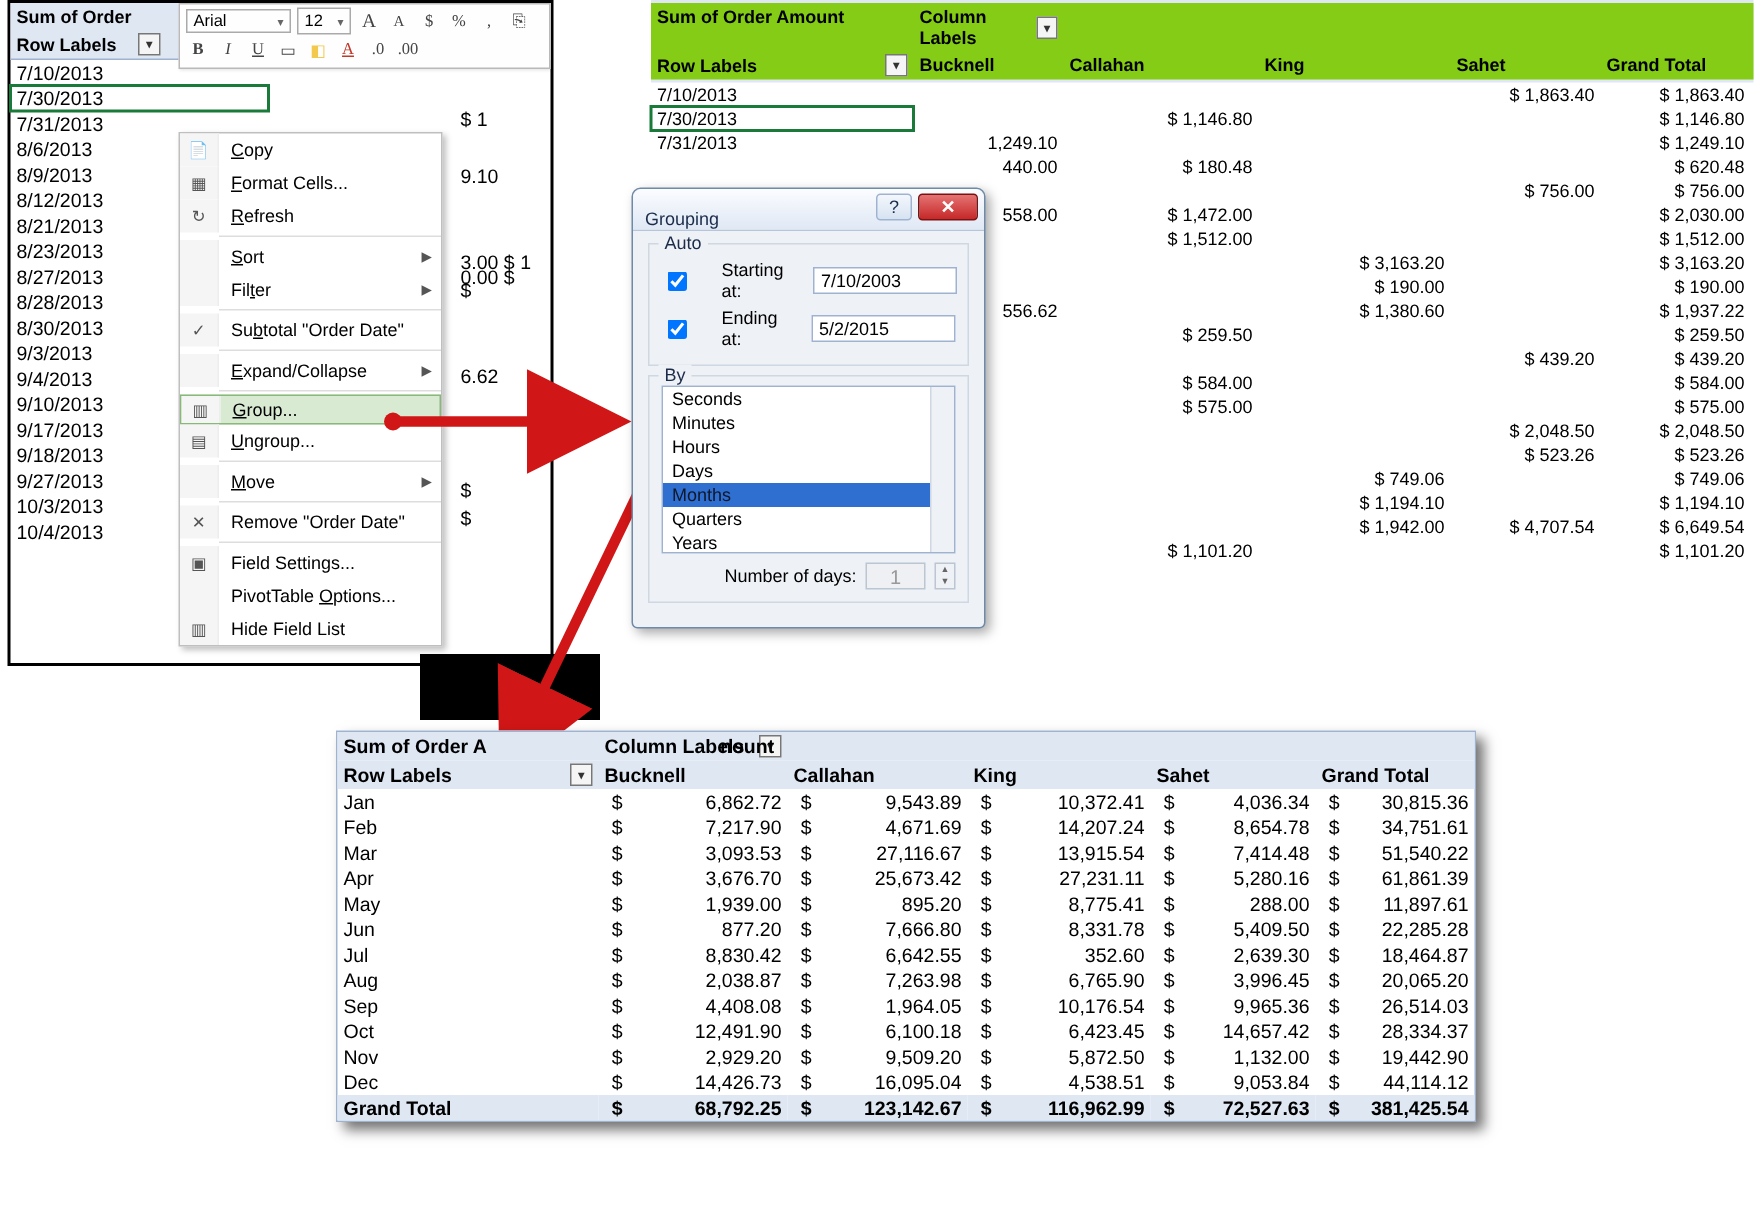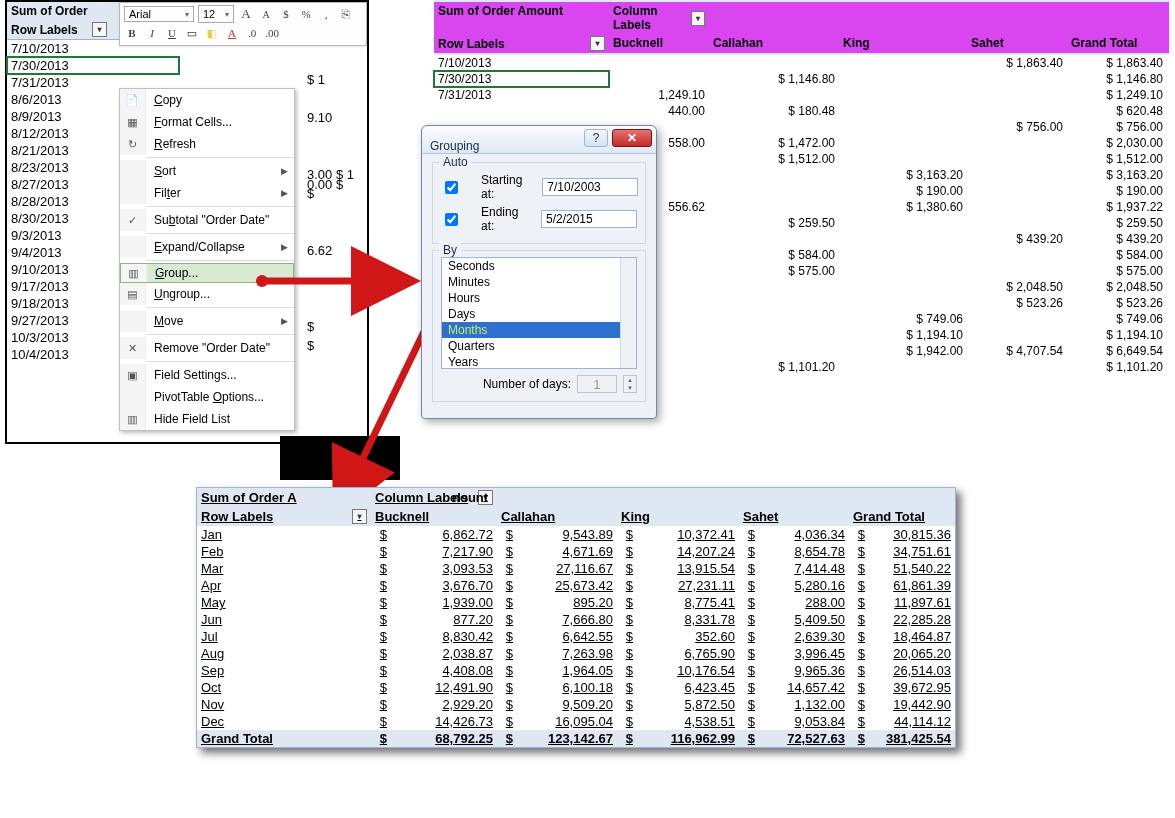--- a/index.html
+++ b/index.html
@@ -16,21 +16,21 @@
   
   .pivot-wide {
     position: absolute;
     left: 434px;
     top: 0px;
     width: 735px;
   }
   .pw-head {
     display: grid;
     grid-template-columns: 175px 100px 130px 128px 100px 100px;
-    background: #d946ef;
+    background: #84cc16;
   }
   .pw-head .hdr { font-weight: 700; color: #000; padding: 2px 4px; }
   .pw-head .sub { display:flex; align-items:center; justify-content:space-between; }
   .filter-btn {
     width: 15px; height: 15px; border:1px solid #777; background:#f5f5f5;
     display:flex; align-items:center; justify-content:center; font-size:8px;
     color:#333;
   }
   .pw-body {
     display:grid;
@@ -116,37 +116,36 @@
     display:flex; align-items:center; justify-content:center; color:#1b2c4a;}
   .dlg-body { padding:8px 10px 10px 10px; }
   .grp-fieldset { border:1px solid #cfd7e2; background:#fff0; padding:6px 8px; margin-bottom:6px; position:relative;}
   .grp-legend { position:absolute; top:-8px; left:6px; background:#eef1f5; padding:0 4px; color:#1b2c4a;}
   .grp-row { display:flex; align-items:center; gap:20px; margin:4px 0;}
   .grp-row label { width:72px; }
   .grp-in { border:1px solid #9fb3d1; height:18px; padding:1px 4px; width:96px; font-size:12px;}
   .grp-chk { width:13px; height:13px;}
   .grp-list { border:1px solid #9fb3d1; background:#fff; height:112px; overflow:hidden; position:relative;}
   .grp-list .opt { padding:1px 6px; }
-  .grp-list .opt.sel { background:#2f6fd0; color:#bef264;}
+  .grp-list .opt.sel { background:#2f6fd0; color:#0f172a;}
   .grp-list .sb { position:absolute; right:0; top:0; bottom:0; width:16px; background:#eef1f5; border-left:1px solid #cfd7e2;}
   .num-days { display:flex; justify-content:flex-end; align-items:center; gap:6px; margin-top:6px;}
   .num-days input { width:40px; height:18px; border:1px solid #bcc5d2; text-align:center; color:#999;}
   .spin { width:14px; height:18px; border:1px solid #bcc5d2; display:flex; flex-direction:column;}
   .spin .s { flex:1; display:flex; align-items:center; justify-content:center; font-size:6px; color:#666;}
   .dlg-buttons { display:flex; justify-content:center; gap:14px; margin-top:10px;}
   .dlg-btn { width:72px; height:22px; border:1px solid #9fb3d1; background:linear-gradient(#fdfefe,#e6edf7); border-radius:3px;}
   .dlg-btn.primary { box-shadow: 0 0 0 1px #5a8ed6 inset; }
 
   
   .pivot-month {
-    position:absolute; left:196px; top:487px; width:760px;
+    position:absolute; left:224px; top:487px; width:760px;
     box-shadow: 5px 5px 8px rgba(0,0,0,.55);
     background:#fff; border:1px solid #9fb3d1;
     font-size:13px;
-    text-decoration:underline;
   }
   .pm-head {
     display:grid;
     grid-template-columns: 174px 126px 120px 122px 110px 106px;
     background:#dfe7f3;
   }
   .pm-head .h { font-weight:700; padding:2px 4px; }
   .pm-body {
     display:grid;
     grid-template-columns: 174px 126px 120px 122px 110px 106px;
@@ -739,21 +738,21 @@
       <div class="pm-cell ds">
         <span class="d">$</span>
         <span> 6,423.45</span>
       </div>
       <div class="pm-cell ds">
         <span class="d">$</span>
         <span> 14,657.42</span>
       </div>
       <div class="pm-cell ds">
         <span class="d">$</span>
-        <span> 39,672.95</span>
+        <span> 28,334.37</span>
       </div>
       <div class="pm-cell month">Nov</div>
       <div class="pm-cell ds">
         <span class="d">$</span>
         <span> 2,929.20</span>
       </div>
       <div class="pm-cell ds">
         <span class="d">$</span>
         <span> 9,509.20</span>
       </div>

